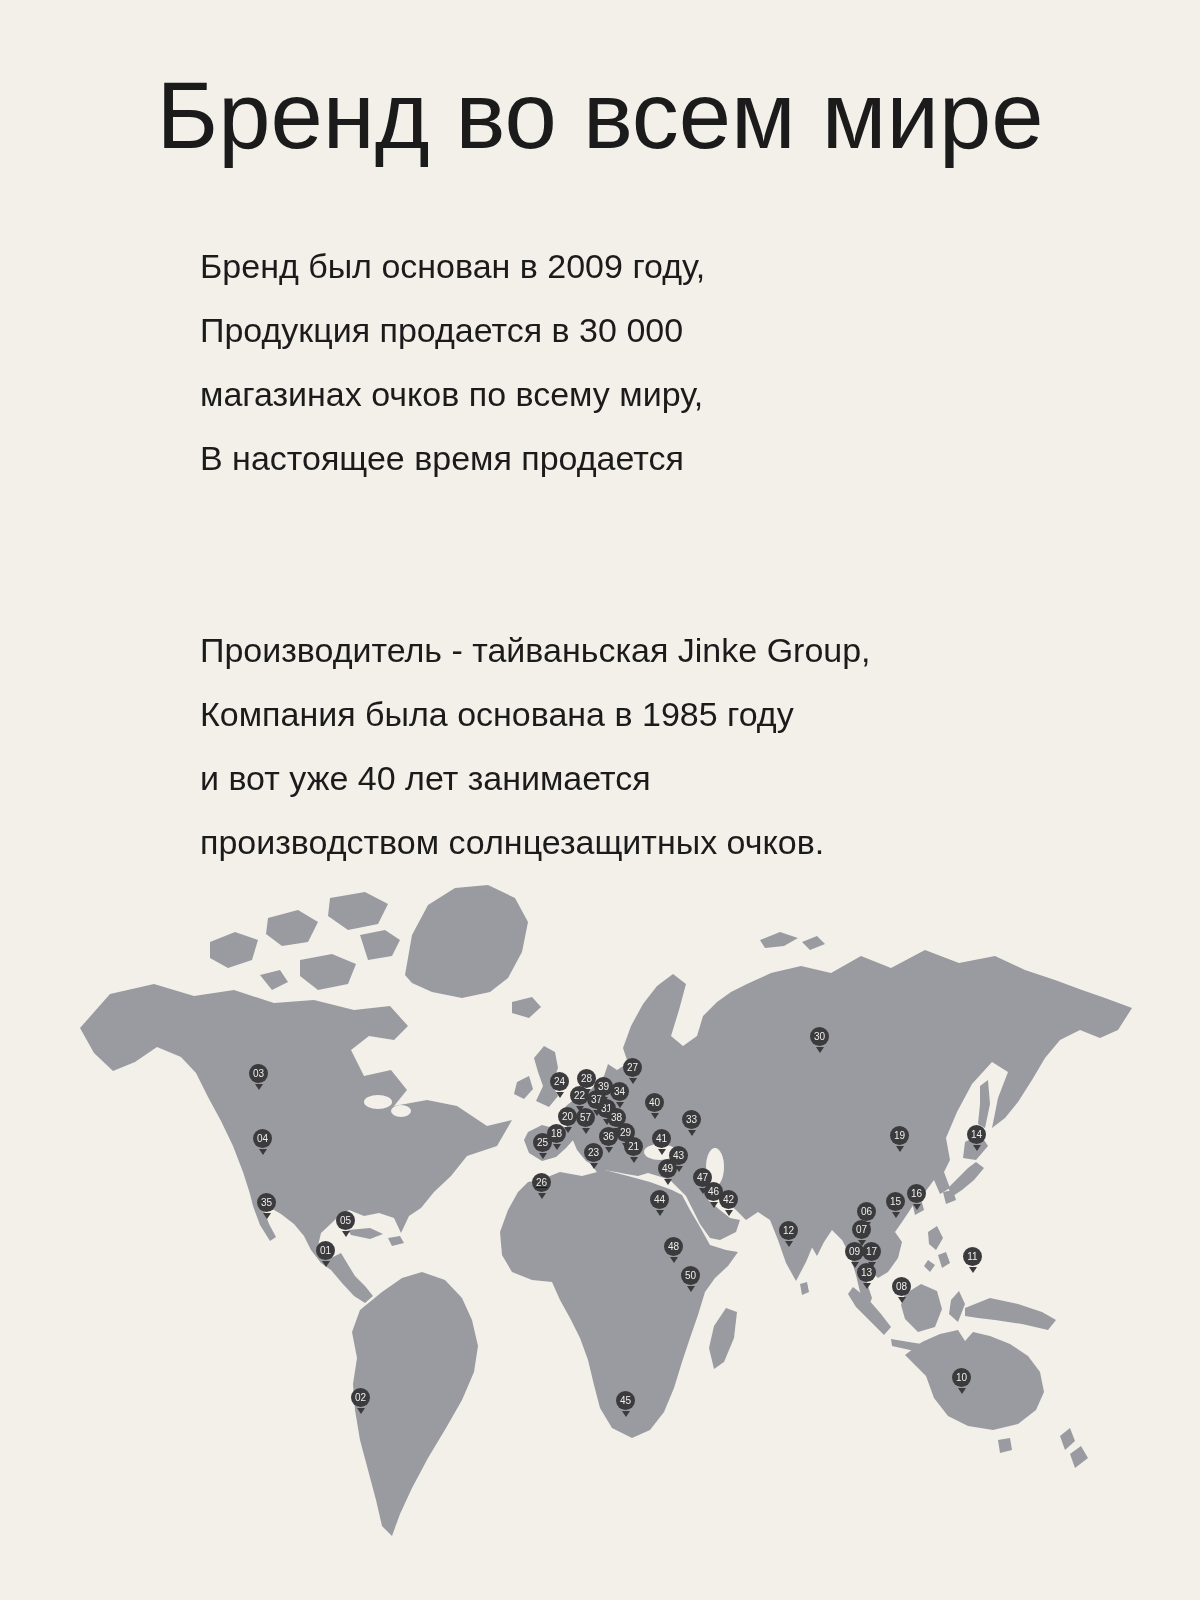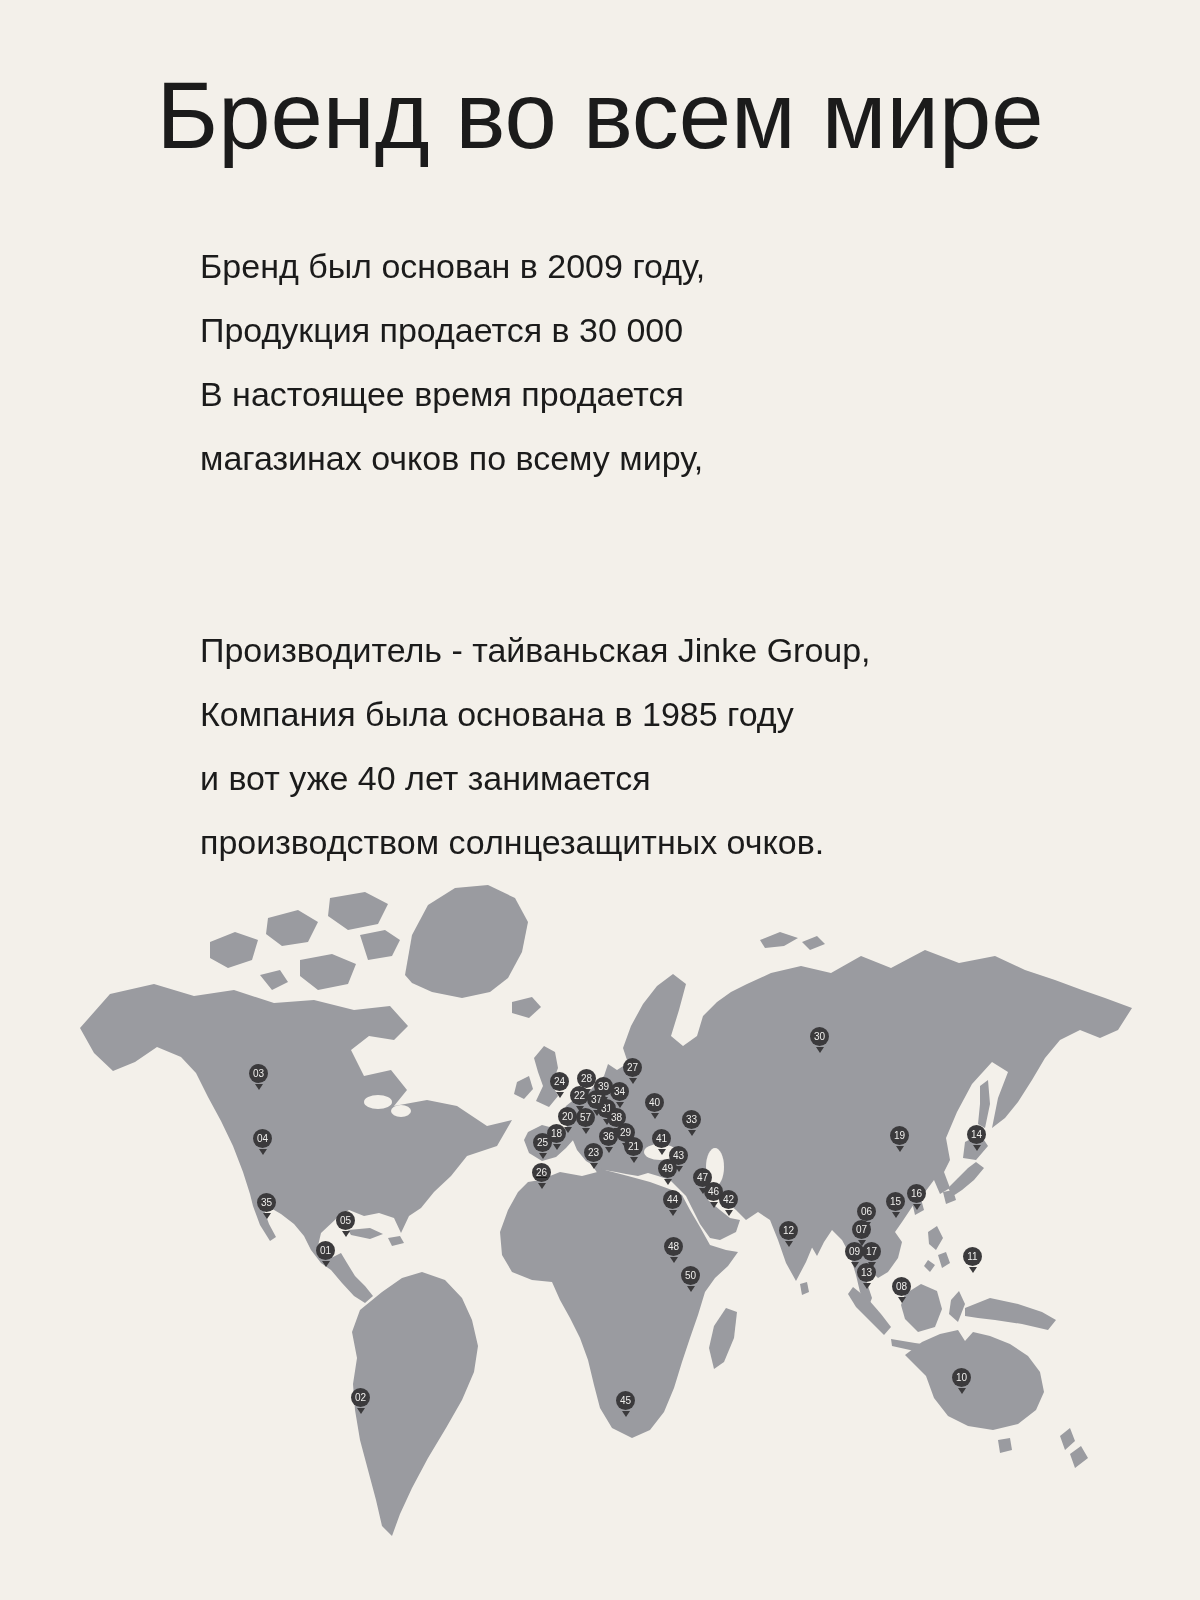--- a/index.html
+++ b/index.html
@@ -44,22 +44,22 @@
   }
 </style>
 </head>
 <body style="--bg: #f3f0ea; --ink: #1b1b1b; --pin: #3b3a3c; --pin-ink: #efeeec;">
 
 <h1 class="title">Бренд во всем мире</h1>
 
 <div class="para para-1">
   <p>Бренд был основан в 2009 году,</p>
   <p>Продукция продается в 30 000</p>
+  <p>магазинах очков по всему миру,</p>
   <p>В настоящее время продается</p>
-  <p>магазинах очков по всему миру,</p>
 </div>
 
 <div class="para para-2">
   <p>Производитель - тайваньская Jinke Group,</p>
   <p>Компания была основана в 1985 году</p>
   <p>и вот уже 40 лет занимается</p>
   <p>производством солнцезащитных очков.</p>
 </div>
 
 <div class="map">
@@ -179,21 +179,21 @@
       </div>
       <div class="pin" style="left: 534px; top: 273px;">
         <span class="pin-num">23</span>
       </div>
       <div class="pin" style="left: 500px; top: 202px;">
         <span class="pin-num">24</span>
       </div>
       <div class="pin" style="left: 483px; top: 263px;">
         <span class="pin-num">25</span>
       </div>
-      <div class="pin" style="left: 482px; top: 293px; text-decoration: underline;">
+      <div class="pin" style="left: 482px; top: 303px; text-decoration: underline;">
         <span class="pin-num">26</span>
       </div>
       <div class="pin" style="left: 573px; top: 188px;">
         <span class="pin-num">27</span>
       </div>
       <div class="pin" style="left: 527px; top: 199px; justify-content: center;">
         <span class="pin-num">28</span>
       </div>
       <div class="pin" style="left: 566px; top: 253px;">
         <span class="pin-num">29</span>
@@ -233,21 +233,21 @@
       </div>
       <div class="pin" style="left: 602px; top: 259px;">
         <span class="pin-num">41</span>
       </div>
       <div class="pin" style="left: 669px; top: 320px;">
         <span class="pin-num">42</span>
       </div>
       <div class="pin" style="left: 619px; top: 276px;">
         <span class="pin-num">43</span>
       </div>
-      <div class="pin" style="left: 613px; top: 320px;">
+      <div class="pin" style="left: 600px; top: 320px;">
         <span class="pin-num">44</span>
       </div>
       <div class="pin" style="left: 566px; top: 521px;">
         <span class="pin-num">45</span>
       </div>
       <div class="pin" style="left: 654px; top: 312px;">
         <span class="pin-num">46</span>
       </div>
       <div class="pin" style="left: 643px; top: 298px;">
         <span class="pin-num">47</span>

